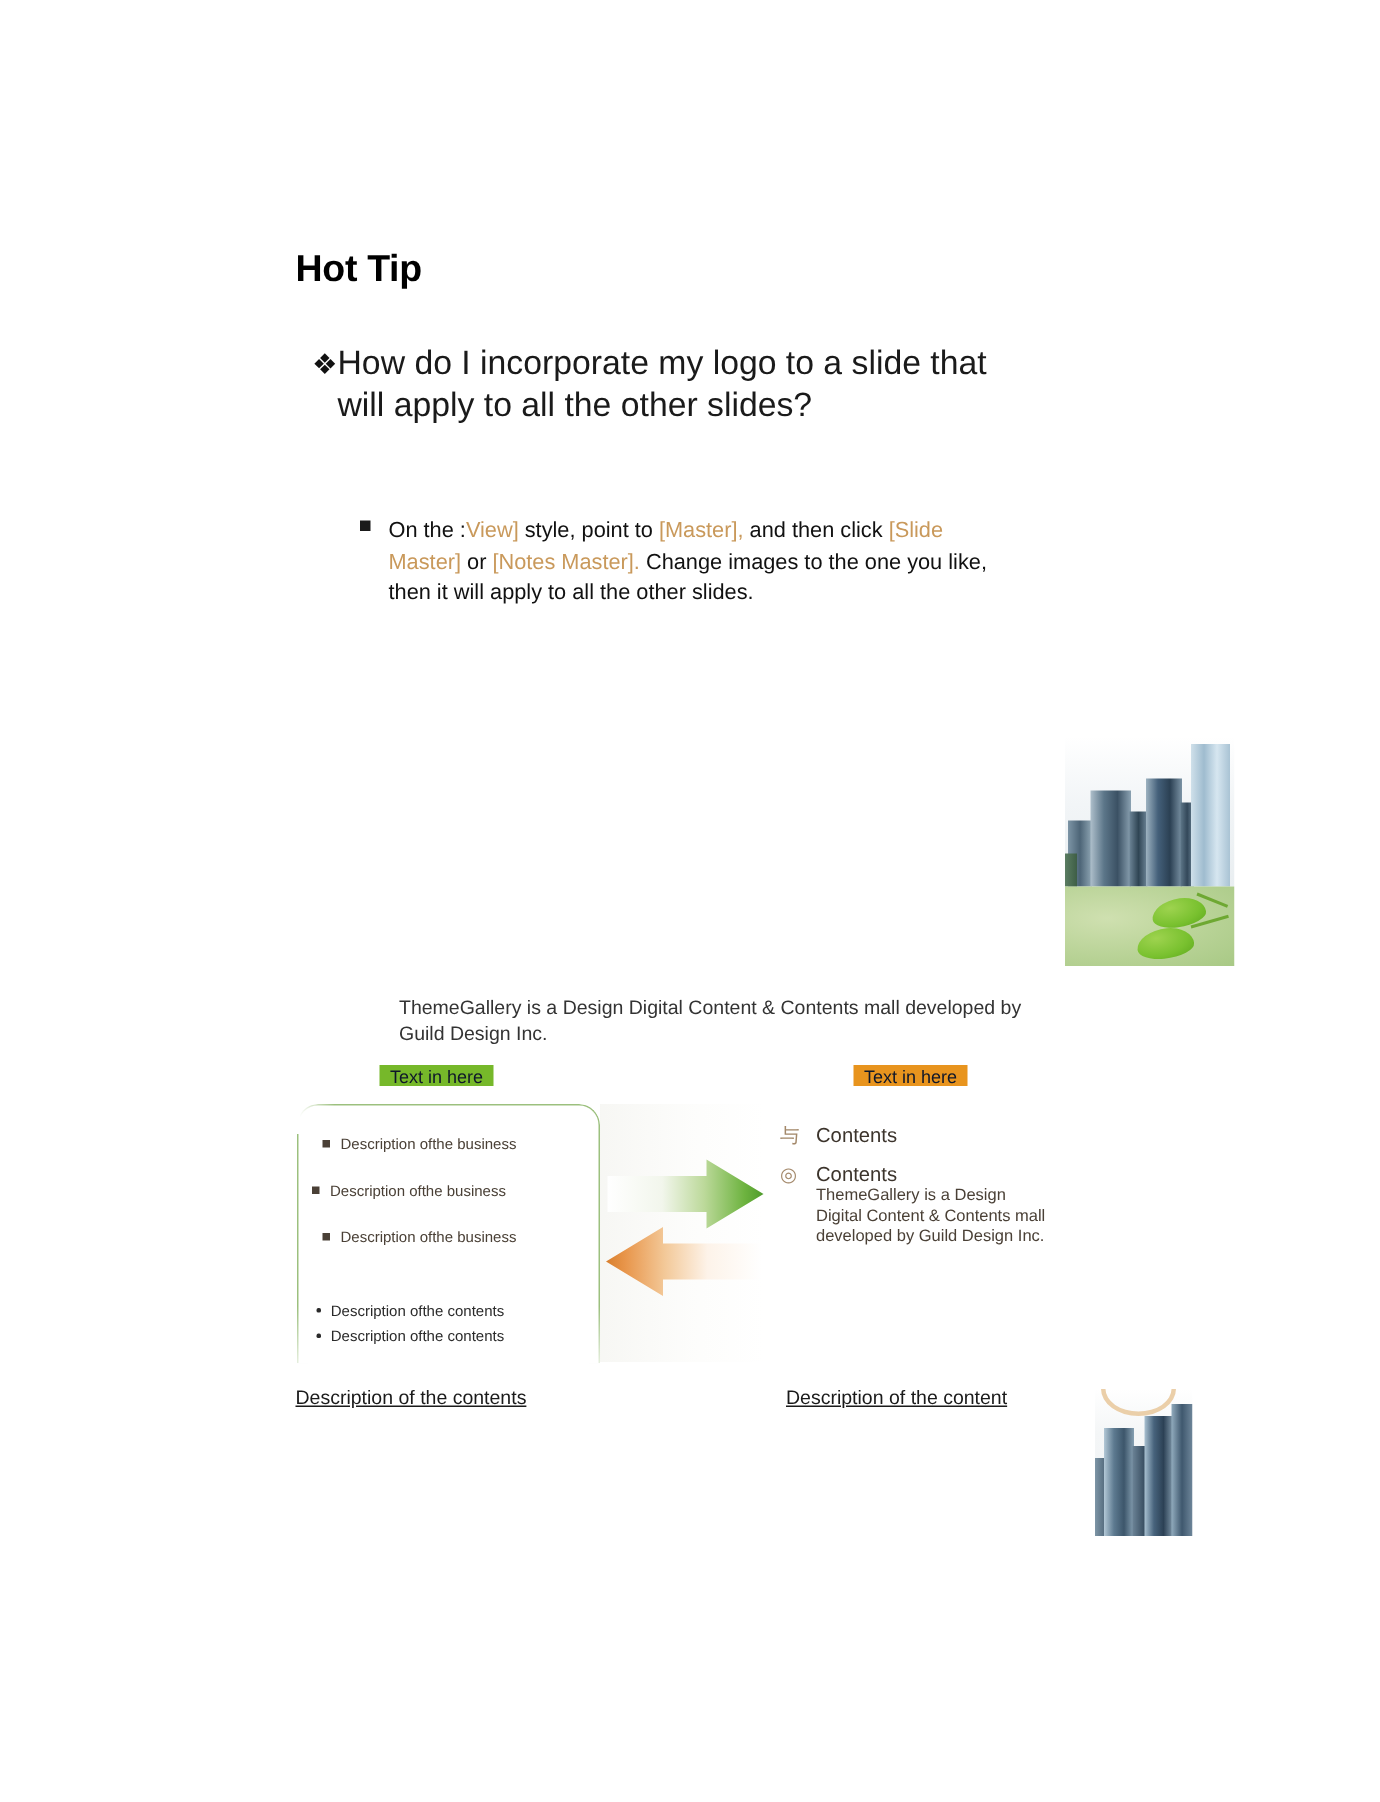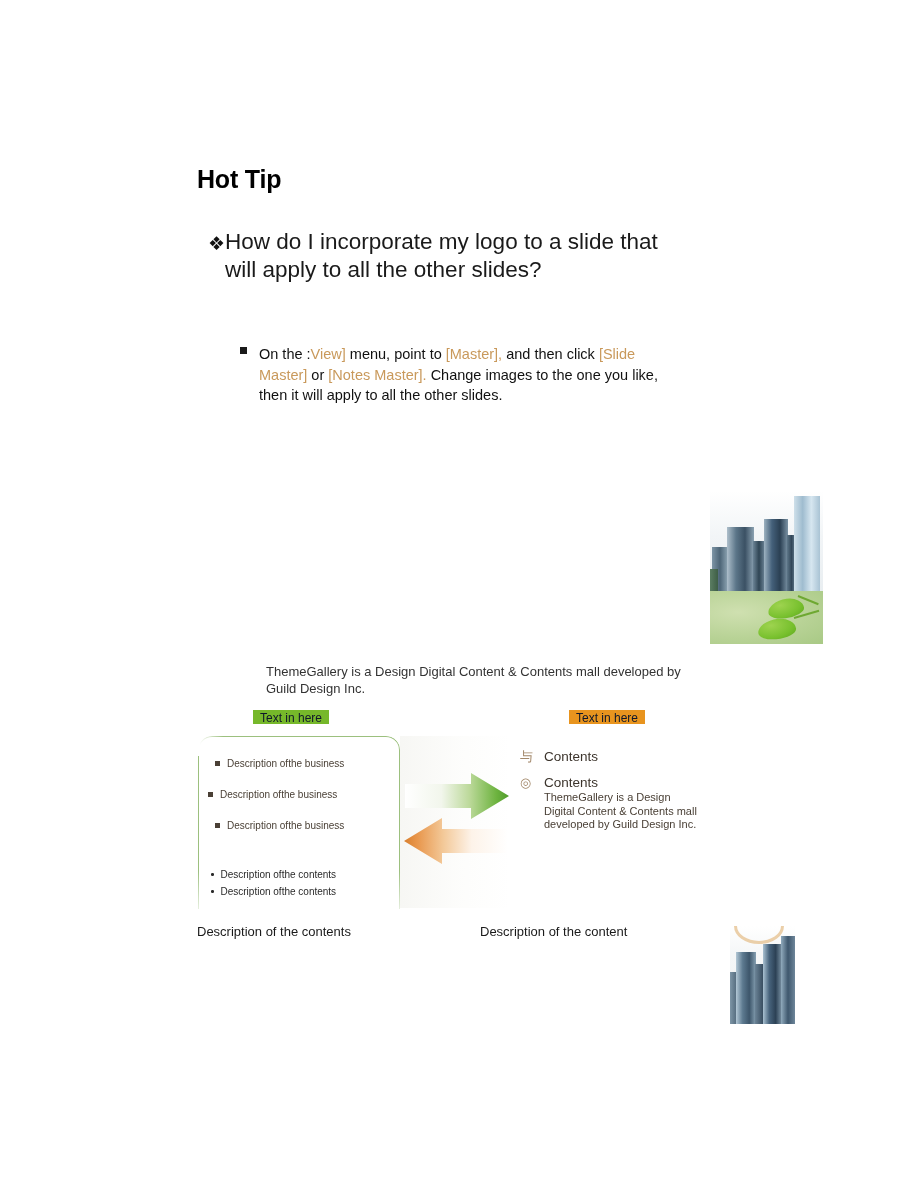--- a/index.html
+++ b/index.html
@@ -253,23 +253,24 @@
     color: #4a4036;
     width: 160px;
   }
 
   
   .caption {
     position: absolute;
     font-size: 13px;
     color: #1a1a1a;
     white-space: nowrap;
+    text-decoration: underline;
   }
   .caption-left { left: 197px; top: 924px; }
-  .caption-right { left: 480px; top: 924px; }
+  .caption-right { left: 524px; top: 924px; }
 
   
   .photo-tower {
     position: absolute;
     left: 690px; top: 910px;
     width: 65px; height: 98px;
     overflow: hidden;
     background: #ffffff;
   }
   .pt-sky {
@@ -302,21 +303,21 @@
 
   <h1 class="hot-tip-title">Hot Tip</h1>
 
   <div class="lvl1-bullet">
     <span class="dia">❖</span>
     <span class="txt">How do I incorporate my logo to a slide that will apply to all the other slides?</span>
   </div>
 
   <div class="lvl2-bullet">
     <span class="sq"></span>
-    <span class="txt" id="sub-bullet-rich"><span>On the :</span><span class="hl">View]</span><span> menu, point to </span><span class="hl">[Master],</span><span> and then click </span><span class="hl">[Slide Master]</span><span> or </span><span class="hl">[Notes Master].</span><span> Change images to the one you like, then it will apply to all the other slides.</span></span>
+    <span class="txt" id="sub-bullet-rich"><span>On the :</span><span class="hl">View]</span><span> style, point to </span><span class="hl">[Master],</span><span> and then click </span><span class="hl">[Slide Master]</span><span> or </span><span class="hl">[Notes Master].</span><span> Change images to the one you like, then it will apply to all the other slides.</span></span>
   </div>
 
 </section>
 
 <figure class="photo-city-leaf">
   <div class="pcl-sky">
     <div class="pcl-b pcl-b1"></div>
     <div class="pcl-b pcl-b7"></div>
     <div class="pcl-b pcl-b2"></div>
     <div class="pcl-b pcl-b3"></div>

